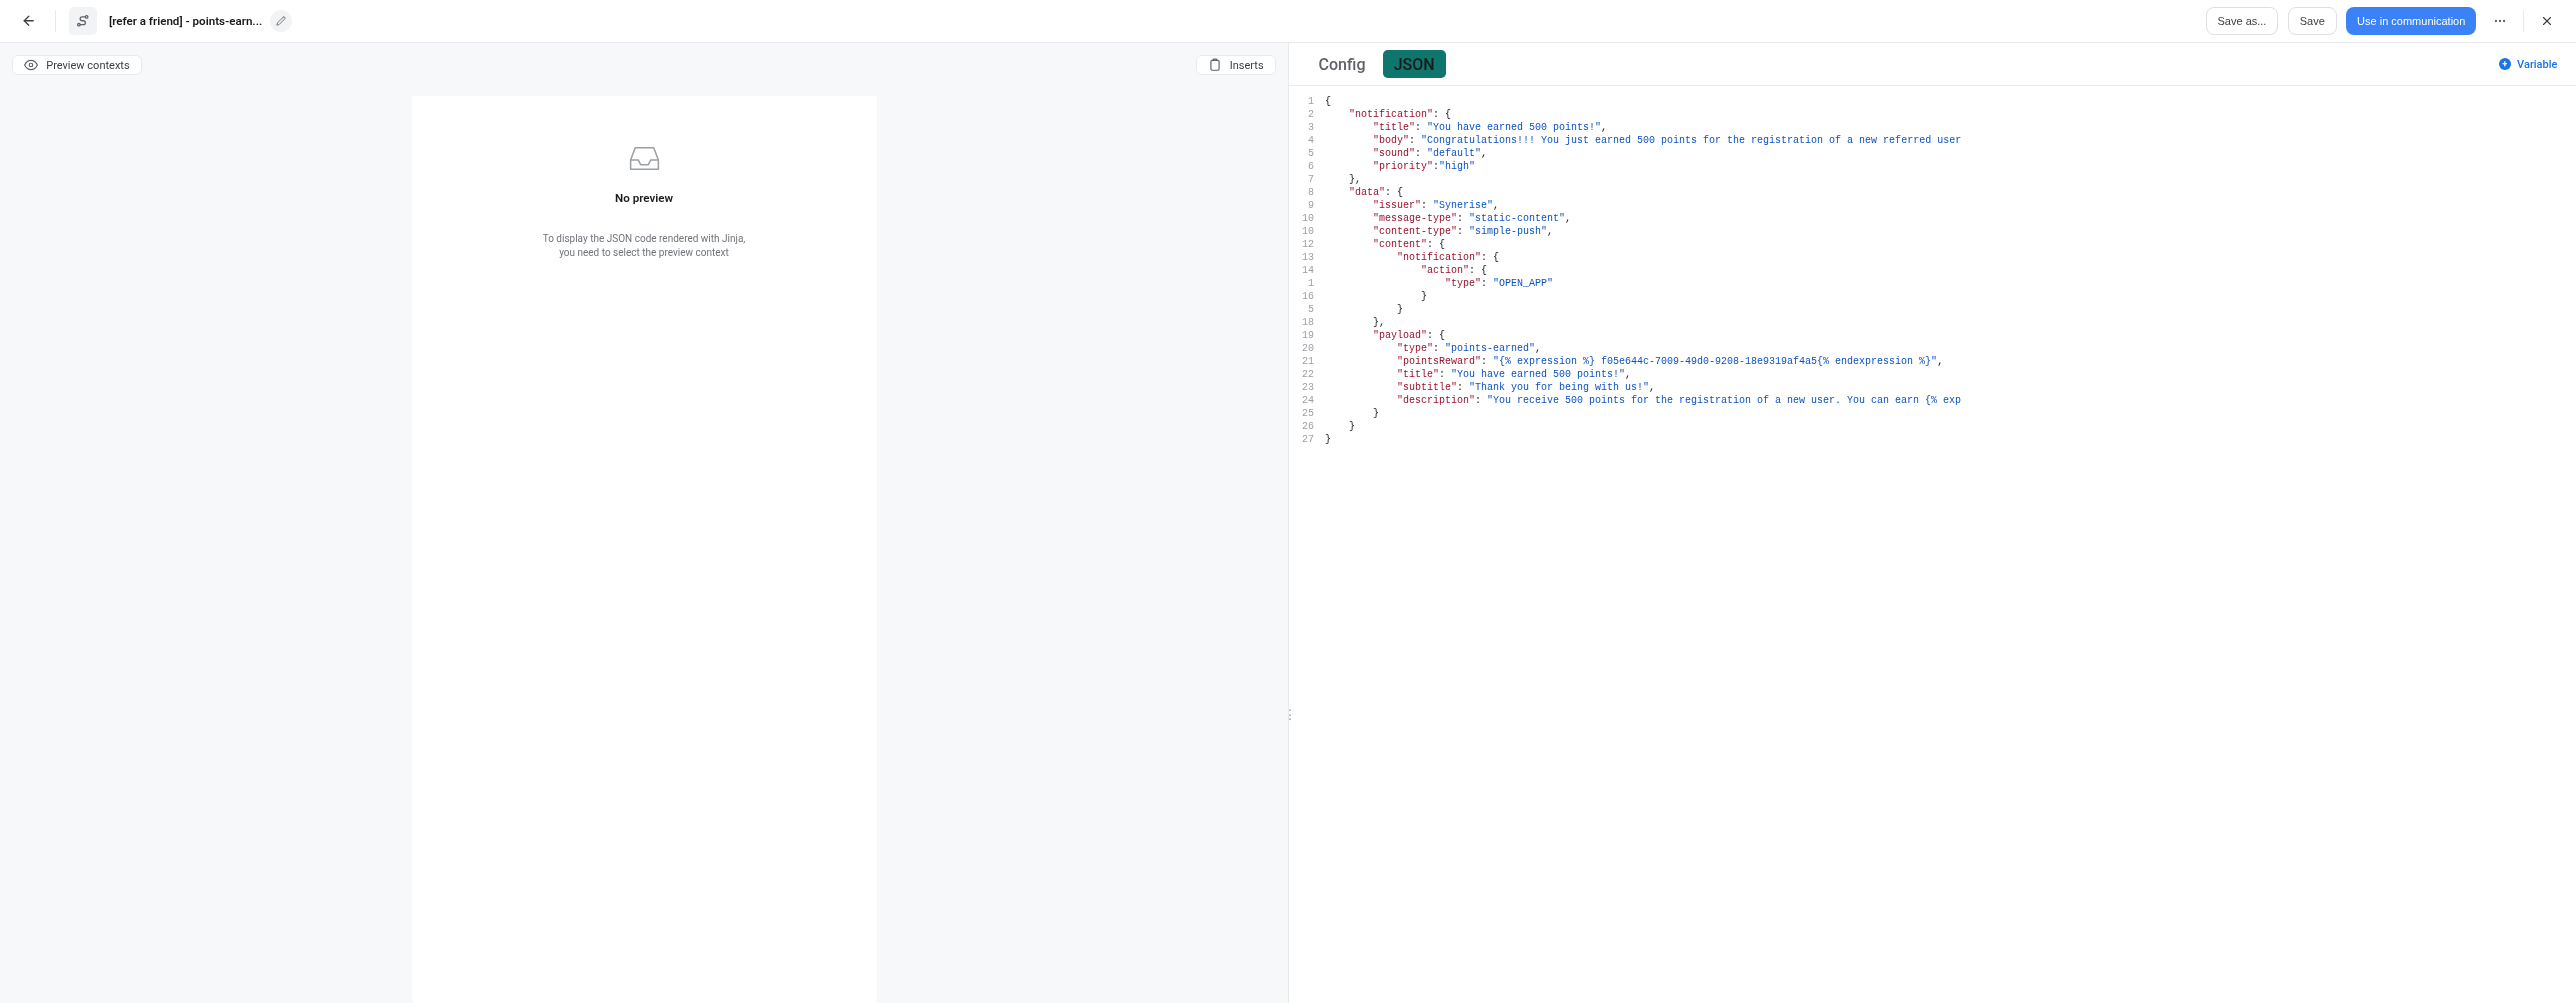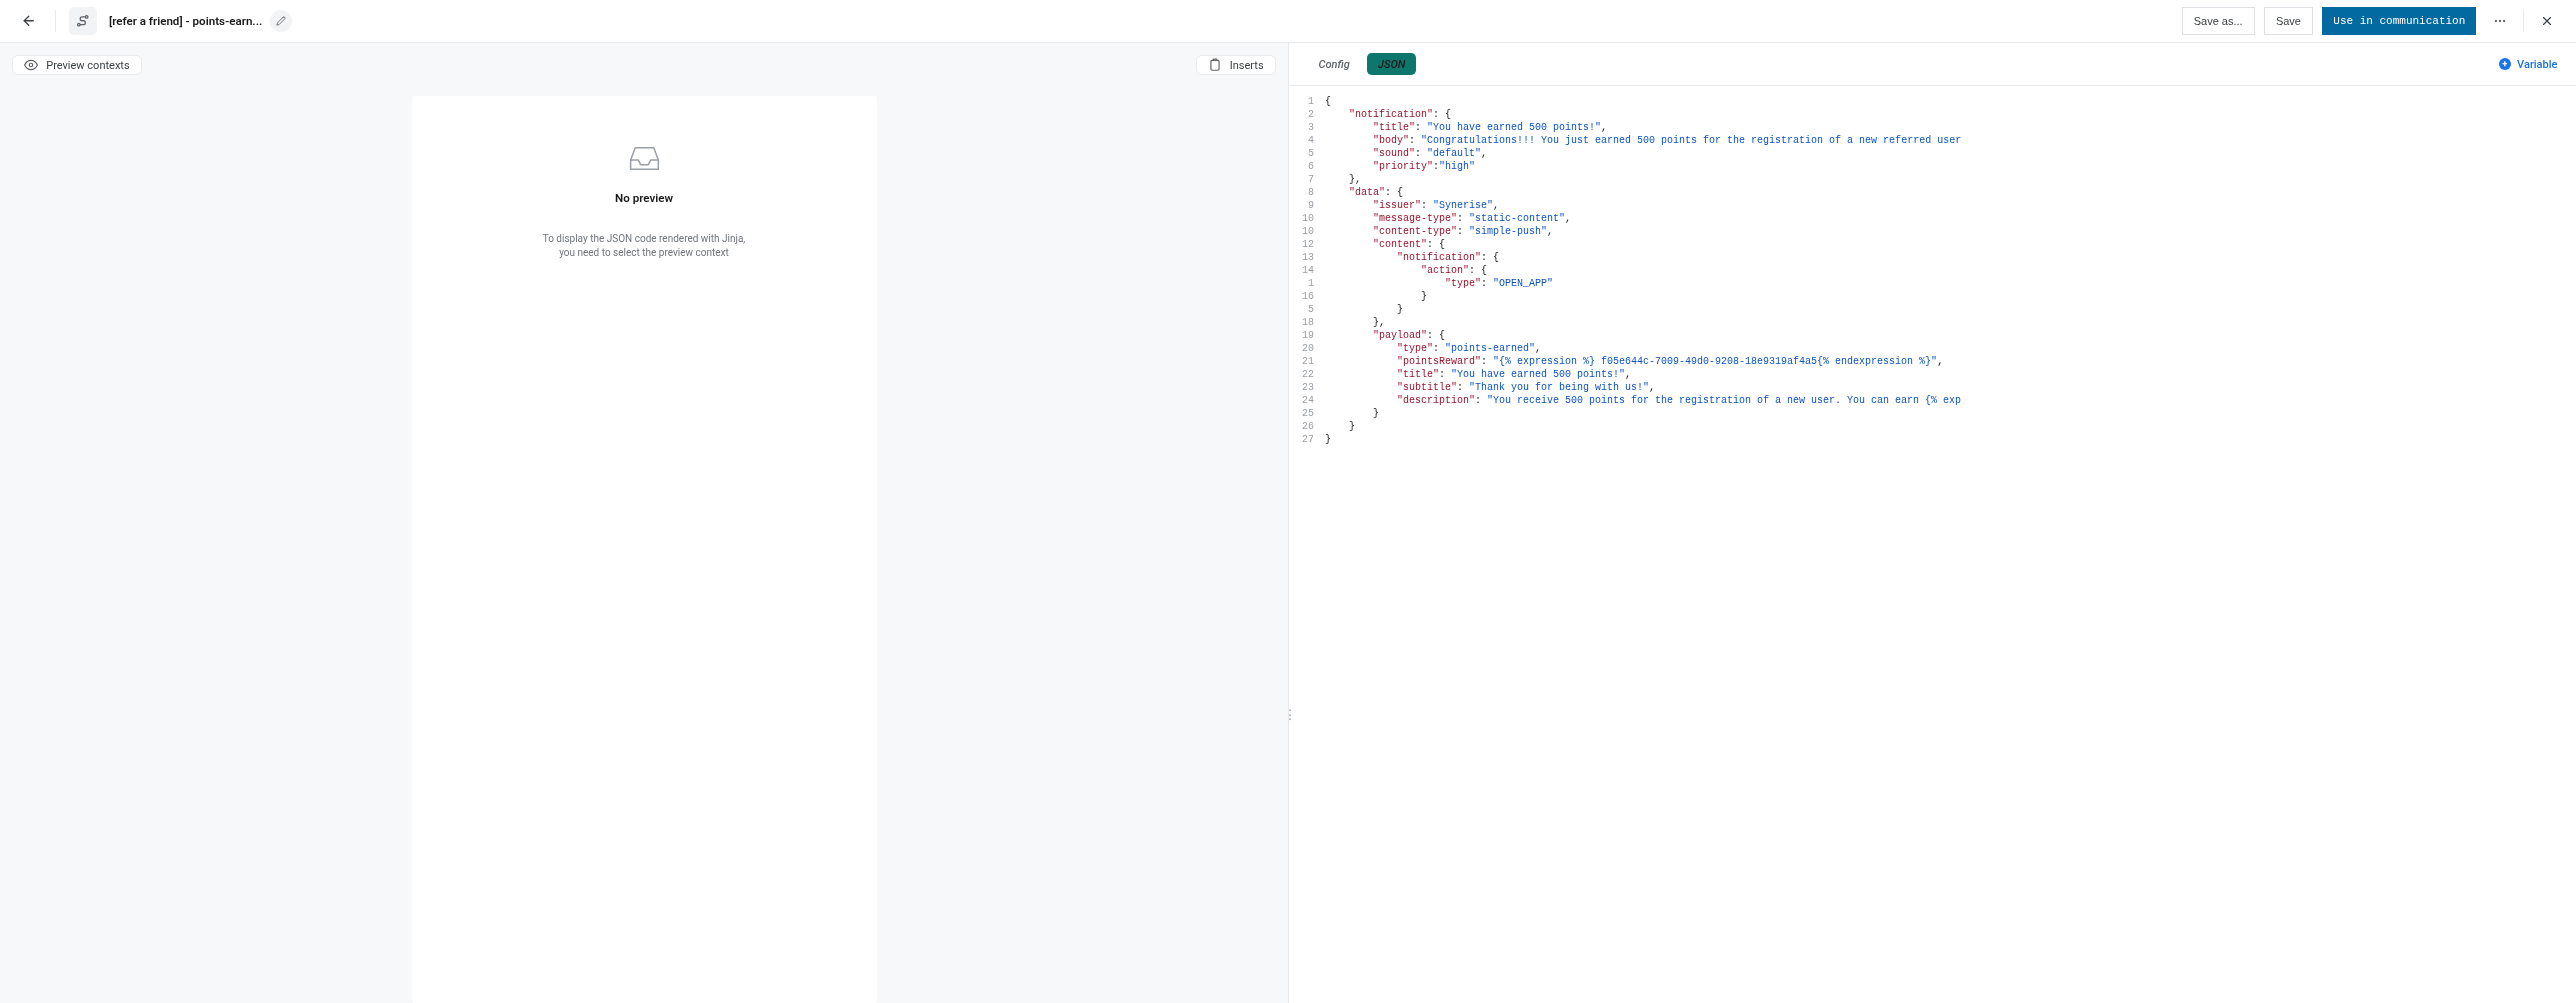--- a/index.html
+++ b/index.html
@@ -69,38 +69,37 @@
       cursor: pointer;
     }
     .header-right {
       display: flex;
       align-items: center;
       gap: 9.3px;
     }
     .btn {
       height: 28px;
       padding: 0 11px;
-      border-radius: 0;
+      border-radius: 8px;
       font-size: 11px;
       font-weight: 500;
       display: inline-flex;
       align-items: center;
       justify-content: center;
       cursor: pointer;
       border: none;
     }
     .btn-secondary {
       background: #ffffff;
       color: #3c4043;
       border: 0.8px solid #dcdfe4;
     }
     .btn-primary {
-      background: #0369a1;
+      background: #3b82f6;
       color: #ffffff;
-      font-family: Liberation Mono, monospace;
     }
     .icon-btn-36 {
       width: 28px;
       height: 28px;
       border-radius: 4.7px;
       display: flex;
       align-items: center;
       justify-content: center;
       cursor: pointer;
     }
@@ -188,25 +187,24 @@
       padding: 0 18.6px;
       border-bottom: 0.8px solid #e8eaed;
     }
     .tabs {
       display: flex;
       gap: 6.2px;
     }
     .tab {
       padding: 4.7px 11px;
       border-radius: 4.7px;
-      font-size: 11px;
+      font-size: 16px;
       cursor: pointer;
       color: #5f6368;
       font-weight: 500;
-      font-style: italic;
     }
     .tab.active {
       background: #0f766e;
       color: #1a1a1a;
     }
     .variable-btn {
       display: flex;
       align-items: center;
       gap: 6.2px;
       color: #1a73e8;

